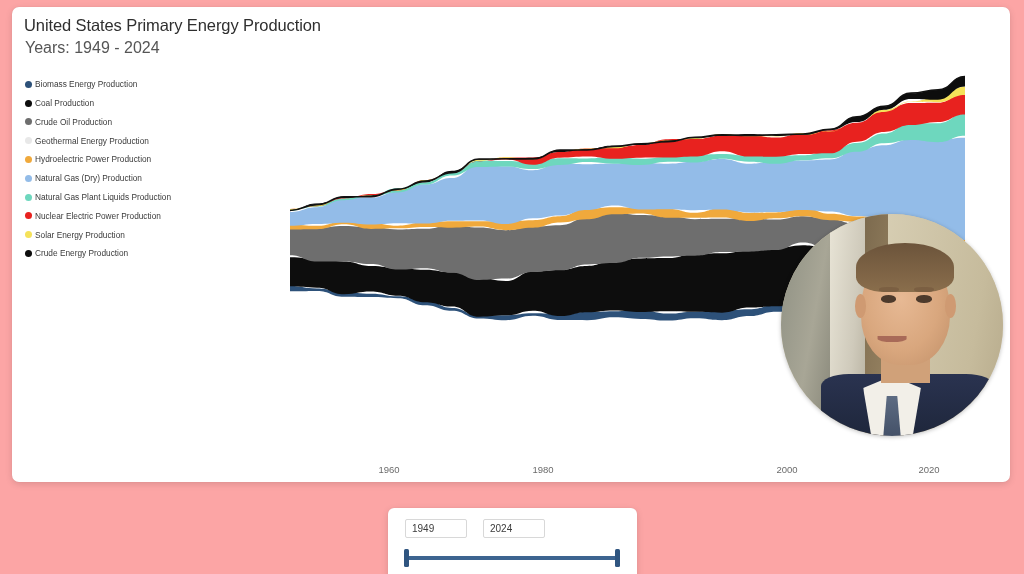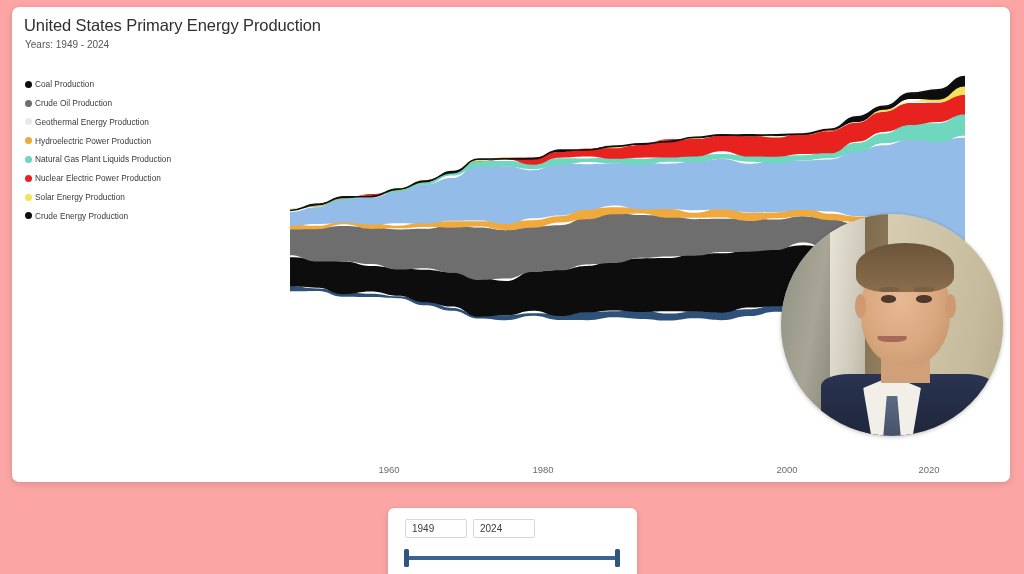--- a/index.html
+++ b/index.html
@@ -40,21 +40,21 @@
     font-size: 16.5px;
     color: #2f2f2f;
     letter-spacing: -0.1px;
     white-space: nowrap;
   }
 
   .chart-subtitle {
     position: absolute;
     left: 13px;
     top: 32px;
-    font-size: 10px;
+    font-size: 16px;
     color: #555555;
     white-space: nowrap;
   }
 
   
   .legend {
     position: absolute;
     left: 13px;
     top: 68px;
     width: 250px;
@@ -185,21 +185,21 @@
     height: 78px;
     background: #ffffff;
     border-radius: 6px;
     box-shadow: 0 2px 7px rgba(0,0,0,0.13), 0 0 1px rgba(0,0,0,0.10);
   }
   .range-inputs {
     position: absolute;
     left: 17px;
     top: 11px;
     display: flex;
-    gap: 6px;
+    gap: 16px;
   }
   .range-input {
     width: 62px;
     height: 19px;
     box-sizing: border-box;
     border: 1px solid #d8d8d8;
     border-radius: 2px;
     background: #ffffff;
     font-family: "Liberation Sans", sans-serif;
     font-size: 10px;
@@ -240,34 +240,42 @@
 <div id="root">
 
   <div class="chart-card">
 
     <div class="chart-title">United States Primary Energy Production</div>
 
     <div class="chart-subtitle">Years: 1949 - 2024</div>
 
     <div class="legend" id="legend">
         <div class="legend-item">
+          <span class="legend-swatch" style="background: rgb(45, 81, 121);"></span>
+          <span class="legend-label">Biomass Energy Production</span>
+        </div>
+        <div class="legend-item">
           <span class="legend-swatch" style="background: rgb(13, 13, 13);"></span>
           <span class="legend-label">Coal Production</span>
         </div>
         <div class="legend-item">
           <span class="legend-swatch" style="background: rgb(110, 110, 110);"></span>
           <span class="legend-label">Crude Oil Production</span>
         </div>
         <div class="legend-item">
           <span class="legend-swatch" style="background: rgb(232, 232, 232);"></span>
           <span class="legend-label">Geothermal Energy Production</span>
         </div>
         <div class="legend-item">
           <span class="legend-swatch" style="background: rgb(240, 169, 60);"></span>
           <span class="legend-label">Hydroelectric Power Production</span>
+        </div>
+        <div class="legend-item">
+          <span class="legend-swatch" style="background: rgb(147, 188, 232);"></span>
+          <span class="legend-label">Natural Gas (Dry) Production</span>
         </div>
         <div class="legend-item">
           <span class="legend-swatch" style="background: rgb(110, 215, 190);"></span>
           <span class="legend-label">Natural Gas Plant Liquids Production</span>
         </div>
         <div class="legend-item">
           <span class="legend-swatch" style="background: rgb(232, 34, 31);"></span>
           <span class="legend-label">Nuclear Electric Power Production</span>
         </div>
         <div class="legend-item">

